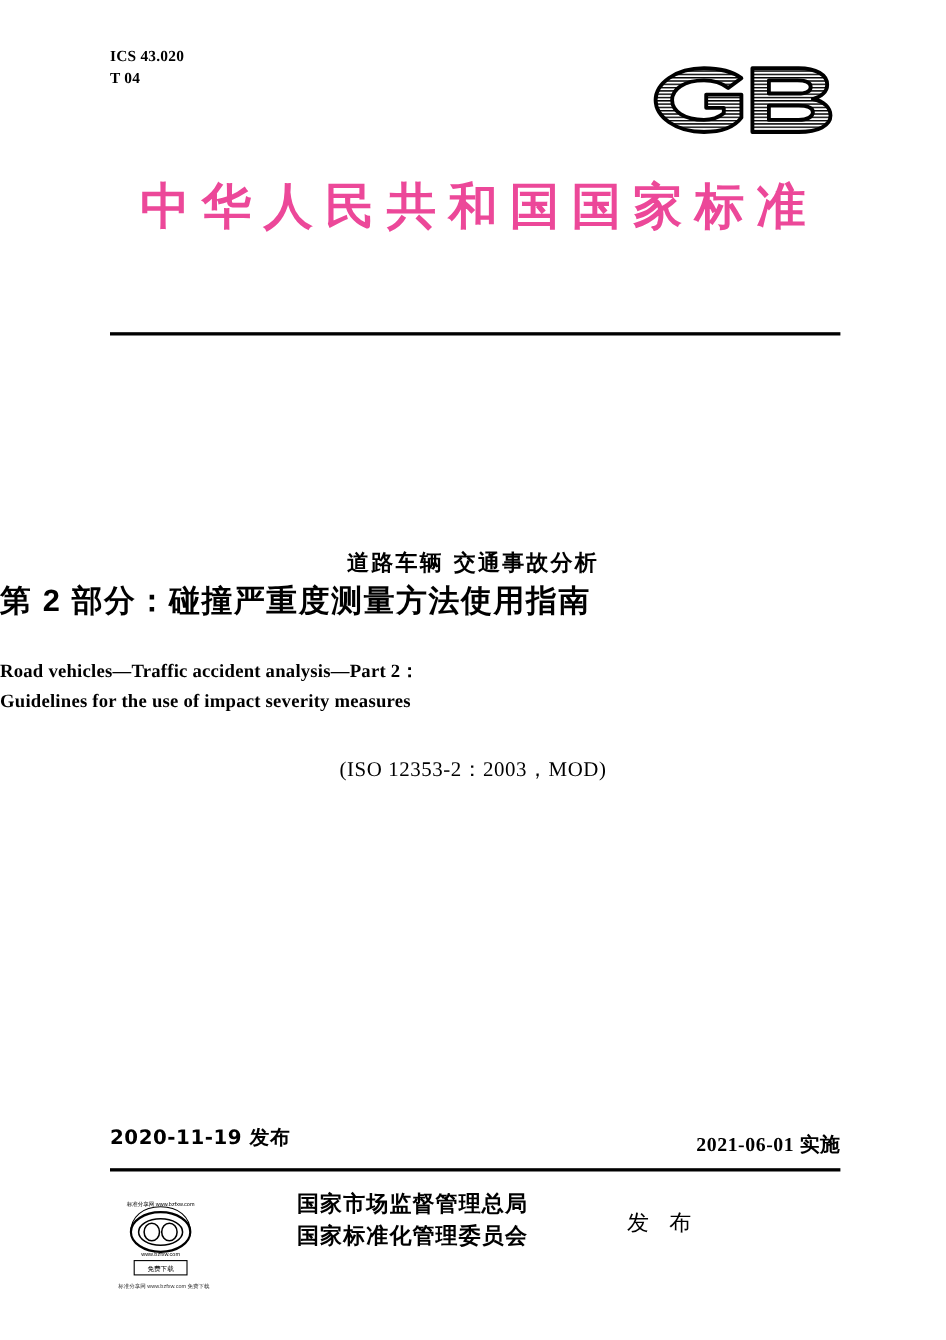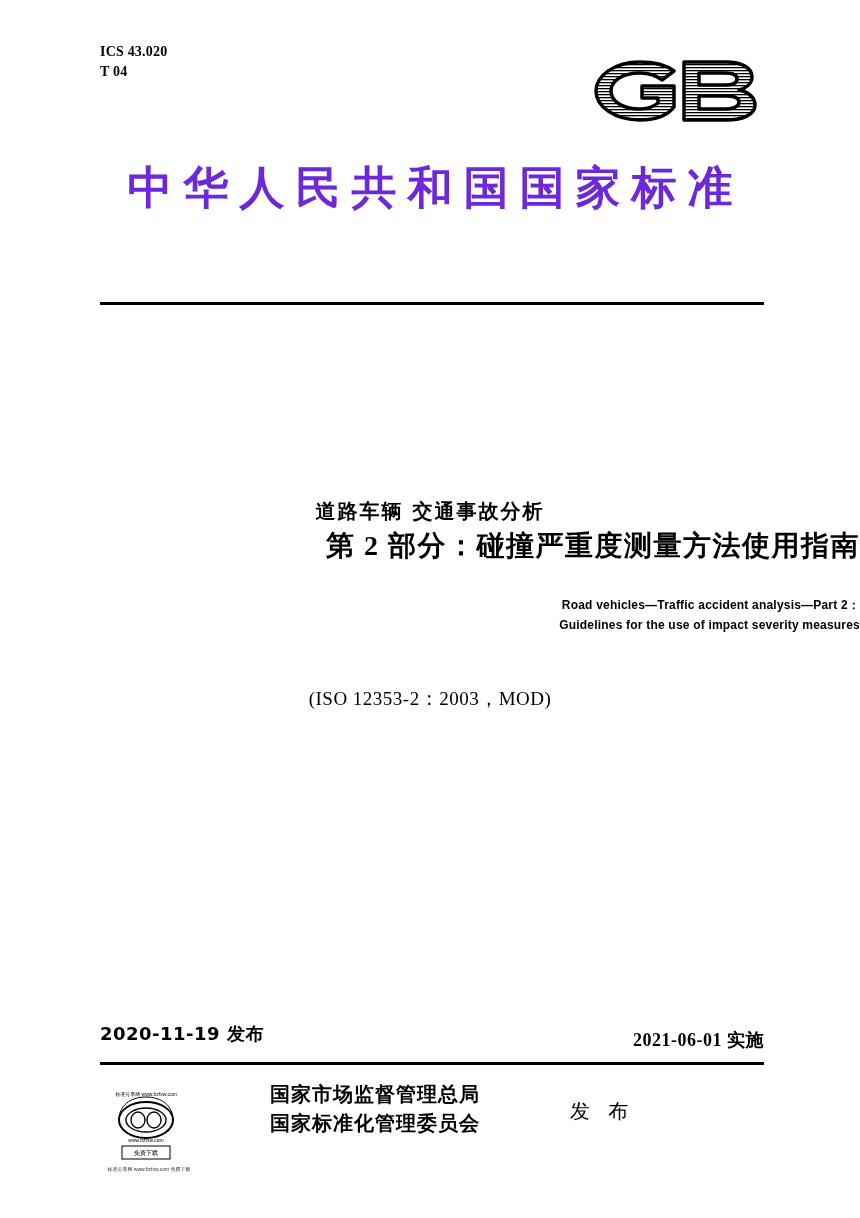--- a/index.html
+++ b/index.html
@@ -48,21 +48,21 @@
     position: absolute;
     left: 0;
     right: 0;
     top: 158px;
     text-align: center;
     font-family: "DejaVu Sans", sans-serif;
     font-weight: bold;
     font-size: 45px;
     letter-spacing: 11px;
     text-indent: 11px;
-    color: #6d28d9;
+    color: #ec4899;
   }
 
   .std-number {
     position: absolute;
     right: 100px;
     top: 250px;
     font-family: "Liberation Sans", sans-serif;
     font-size: 21px;
     letter-spacing: 0.5px;
   }
@@ -85,35 +85,35 @@
     font-family: "DejaVu Sans", sans-serif;
     font-weight: bold;
     font-size: 20px;
     letter-spacing: 2px;
     margin-top: 28px;
   }
   .subject-cn-2 {
     position: absolute;
     left: 0; right: 0;
     top: 527px;
-    text-align: right;
-    font-family: Liberation Serif, serif;
+    text-align: left;
+    font-family: Liberation Sans, sans-serif;
     font-weight: bold;
     font-size: 28px;
     letter-spacing: 1.5px;
   }
 
   .subject-en {
     position: absolute;
     left: 0; right: 0;
     top: 596px;
-    text-align: right;
-    font-family: Liberation Sans, sans-serif;
-    font-weight: bold;
-    font-size: 12px;
+    text-align: left;
+    font-family: Liberation Serif, serif;
+    font-weight: bold;
+    font-size: 17px;
     line-height: 1.65;
     letter-spacing: 0.2px;
   }
 
   .iso-line {
     position: absolute;
     left: 0; right: 0;
     top: 686px;
     text-align: center;
     font-family: "Liberation Serif", serif;

